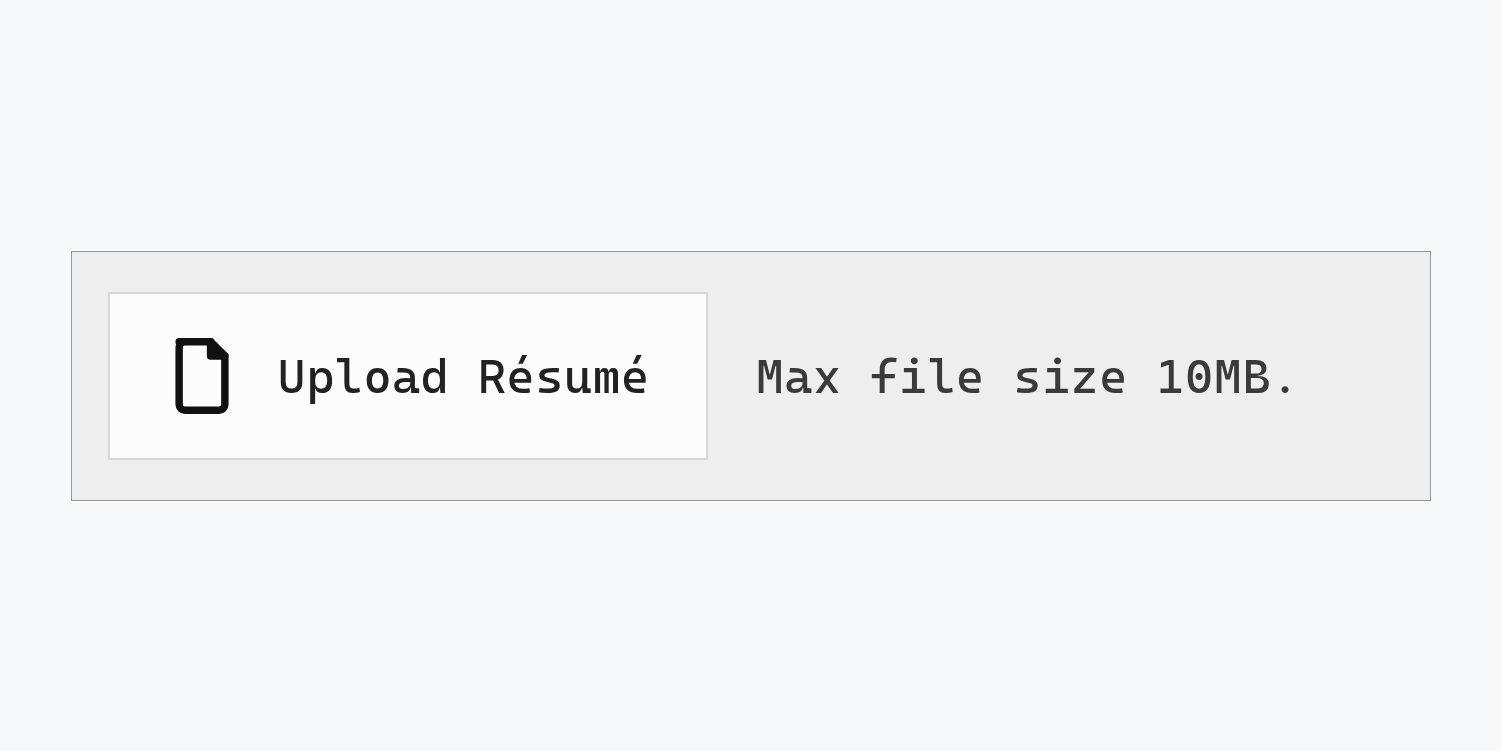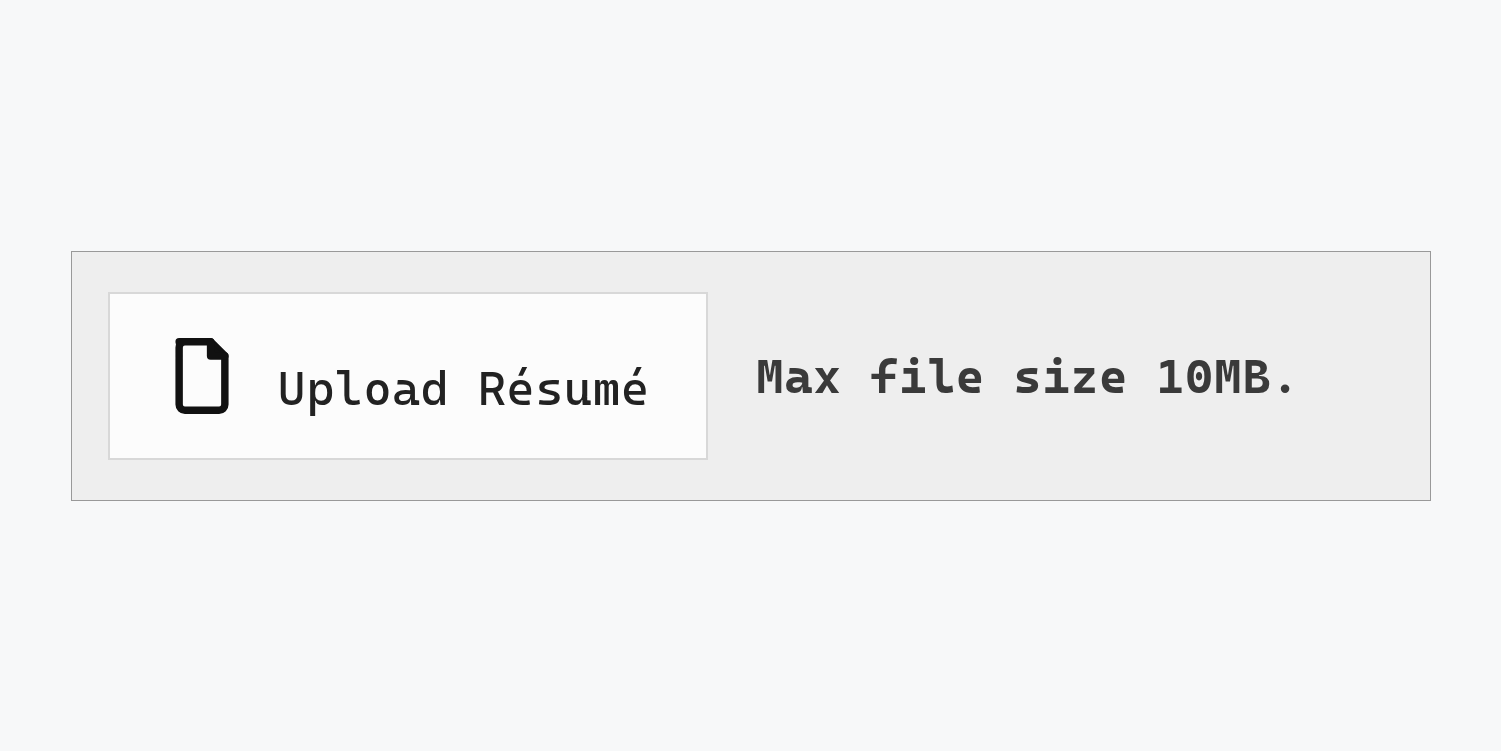--- a/index.html
+++ b/index.html
@@ -23,35 +23,34 @@
       padding: 40px 36px;
       display: flex;
       align-items: center;
       gap: 48px;
     }
     .upload-button {
       background: #fcfcfc;
       border: 2px solid #d8d8d8;
       padding: 42px 56px;
       display: flex;
-      align-items: flex-end;
+      align-items: center;
       gap: 40px;
       cursor: pointer;
       font-family: inherit;
     }
     .upload-button-label {
       font-size: 48px;
       color: #222;
       letter-spacing: 0.5px;
     }
     .hint-text {
       font-size: 48px;
       color: #3a3a3a;
       letter-spacing: 0.5px;
-      font-weight: bold;
     }
     .file-icon svg {
       display: block;
     }
   </style>
 </head>
 <body>
 
 <div class="upload-panel">
   <button type="button" class="upload-button">

